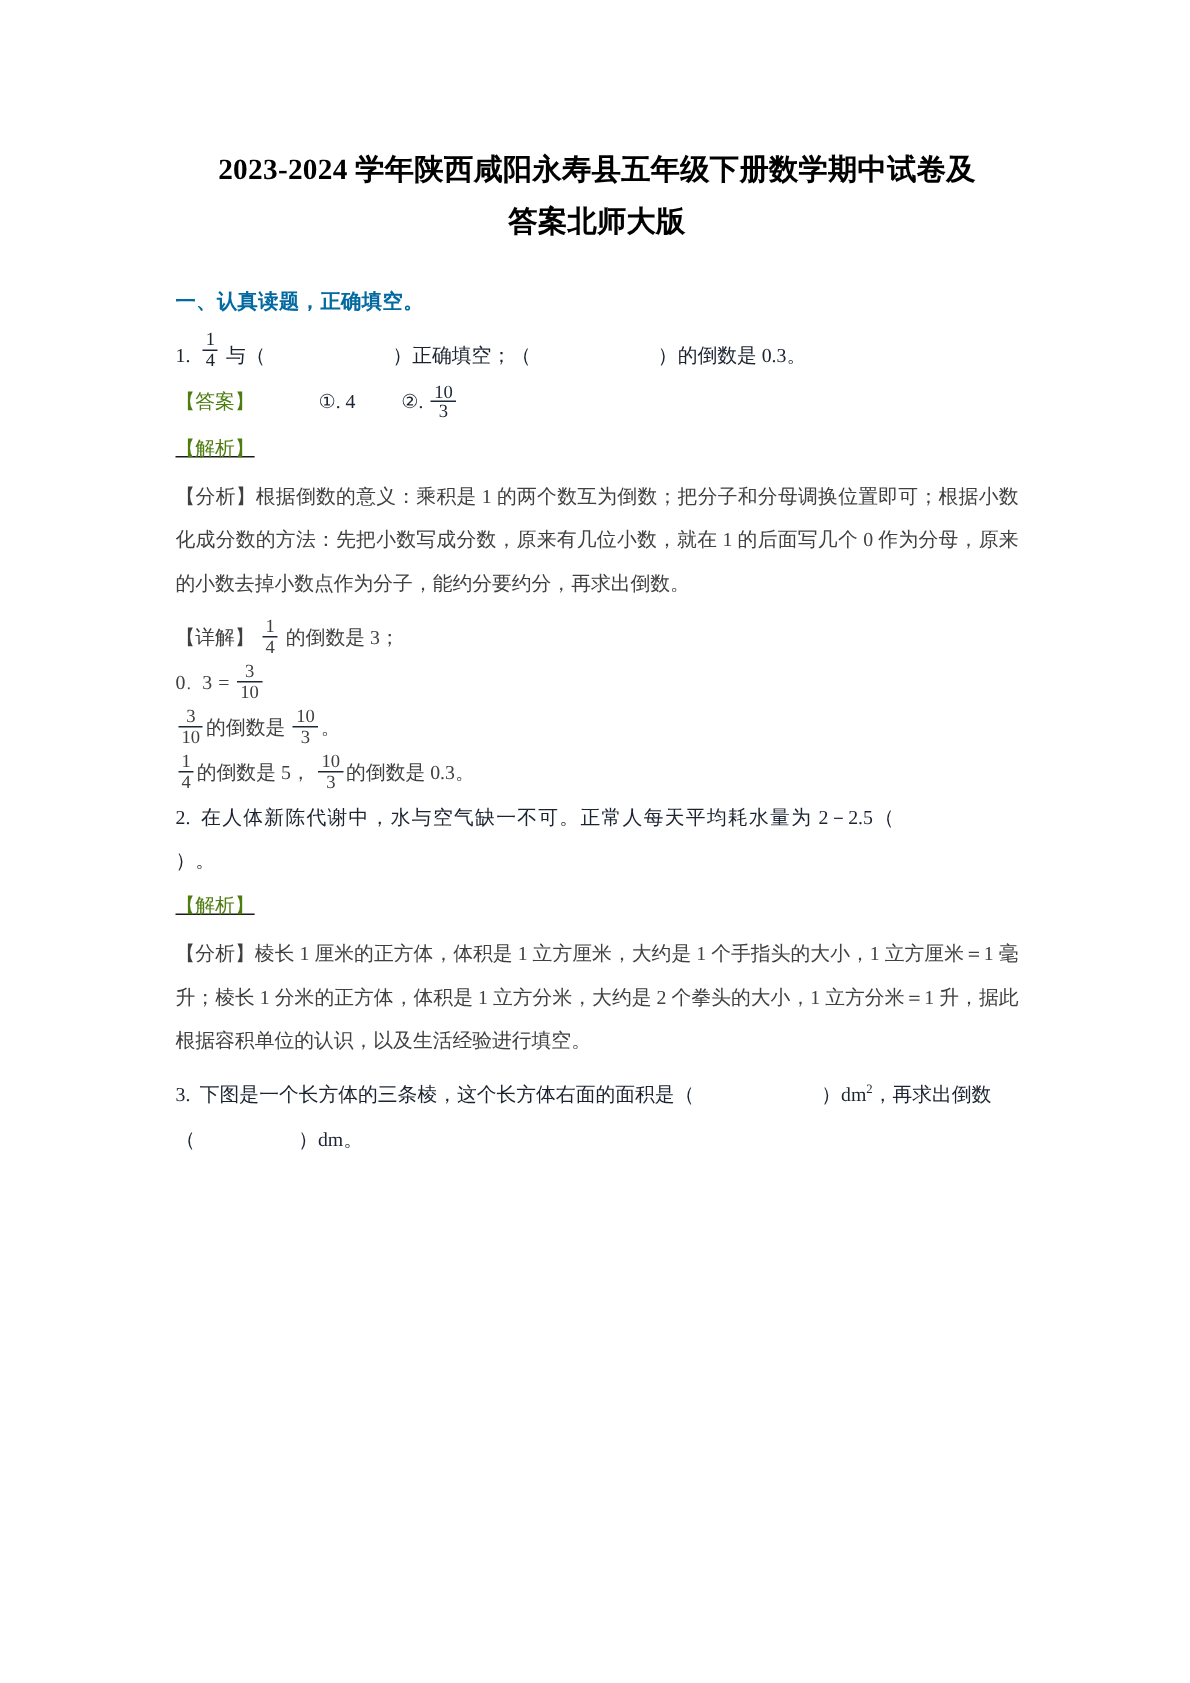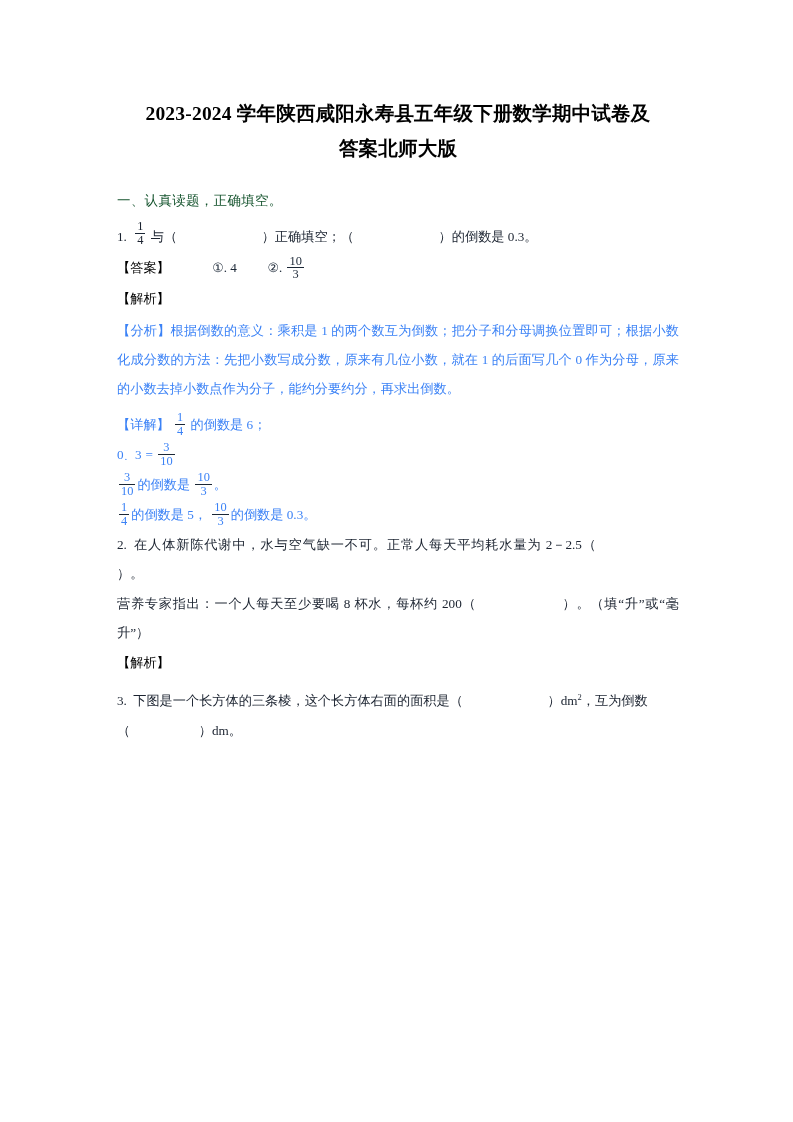--- a/index.html
+++ b/index.html
@@ -40,66 +40,67 @@
     letter-spacing: 0.2px;
     margin: 0 0 26px 0;
   }
   .doc-title .line {
     display: block;
   }
 
   
   .section-heading {
     font-size: 13.5px;
-    font-weight: normal;
-    color: #14532d;
+    font-weight: bold;
+    color: #0369a1;
     margin: 0 0 10px 0;
     letter-spacing: 0.3px;
   }
 
   
   .para {
     font-size: 13.2px;
     line-height: 29px;
-    color: #3b82f6;
+    color: #404040;
     margin: 0 0 1px 0;
     text-align: justify;
     text-justify: inter-ideograph;
   }
   .para.q {
     color: #1b2330;
   }
   .para.narrow {
     text-align: left;
   }
 
   
   .qnum {
     margin-right: 3px;
   }
 
   
   .lbl-blue {
-    color: #000000;
+    color: #4d7c0f;
     font-size: 13.2px;
   }
   .ans-row {
     font-size: 13.2px;
     line-height: 31px;
     margin: 0;
     color: #1b2736;
     white-space: nowrap;
   }
   .ans-row .gap1 { display: inline-block; width: 36px; }
   .ans-row .gap2 { display: inline-block; width: 24px; }
   .circnum { font-size: 12.8px; }
   .jiexi-row {
     font-size: 13.2px;
     line-height: 30px;
     margin: 0 0 2px 0;
+    text-decoration: underline;
   }
 
   
   .frac {
     display: inline-block;
     vertical-align: -0.46em;
     text-align: center;
     line-height: 1.02;
     margin: 0 2px;
     font-size: 12.4px;
@@ -194,21 +195,21 @@
     </div>
 
     <div class="spacer-6"></div>
 
     <div class="para narrow">
       <span>【详解】</span>
       <span class="frac">
         <span class="num">1</span>
         <span class="den">4</span>
       </span>
-      <span>的倒数是 6；</span>
+      <span>的倒数是 3；</span>
     </div>
 
     <div class="para narrow">
       <span class="oddnum">
         <span class="d1">0 3</span><span class="dot">.</span>
       </span><span>=</span>
       <span class="frac">
         <span class="num">3</span>
         <span class="den">10</span>
       </span>
@@ -235,40 +236,38 @@
         <span class="den">3</span>
       </span><span>的倒数是 0.3。</span>
     </div>
 
     <div class="para q">
       <span class="qnum">2.</span>
       <span>在人体新陈代谢中，水与空气缺一不可。正常人每天平均耗水量为 2－2.5（</span>
       <span class="blank-l"></span>
       <span>）。</span>
     </div>
-    <div class="para q">
-      <span>营养专家指出：一个人每天至少要喝 8 杯水，每杯约 200（</span>
-      <span class="blank-l"></span>
-      <span>）。（填“升”或“毫升”）</span>
-    </div>
 
 
     <div class="jiexi-row">
       <span class="lbl-blue">【解析】</span>
     </div>
 
+    <div class="para">
+      <span>【分析】</span><span>棱长 1 厘米的正方体，体积是 1 立方厘米，大约是 1 个手指头的大小，1 立方厘米＝1 毫升；棱长 1 分米的正方体，体积是 1 立方分米，大约是 2 个拳头的大小，1 立方分米＝1 升，据此根据容积单位的认识，以及生活经验进行填空。</span>
+    </div>
 
     <div class="spacer-6"></div>
 
 
     <div class="para q">
       <span class="qnum">3.</span>
       <span>下图是一个长方体的三条棱，这个长方体右面的面积是（</span>
       <span class="blank-l"></span>
-      <span>）dm</span><span class="sup">2</span><span>，互为倒数</span>
+      <span>）dm</span><span class="sup">2</span><span>，再求出倒数</span>
     </div>
     <div class="para q narrow">
       <span>（</span>
       <span class="blank-m"></span>
       <span>）dm。</span>
     </div>
 
   </div>
 </div>
 

